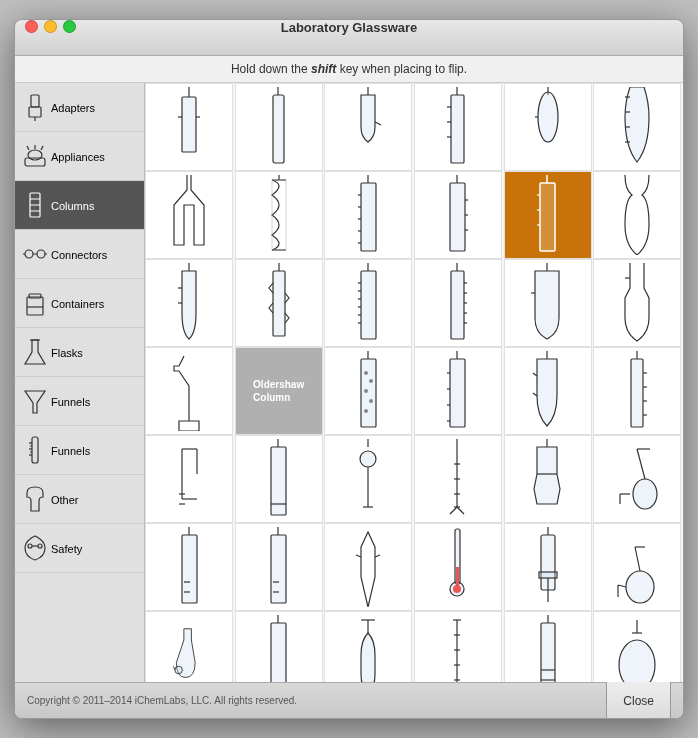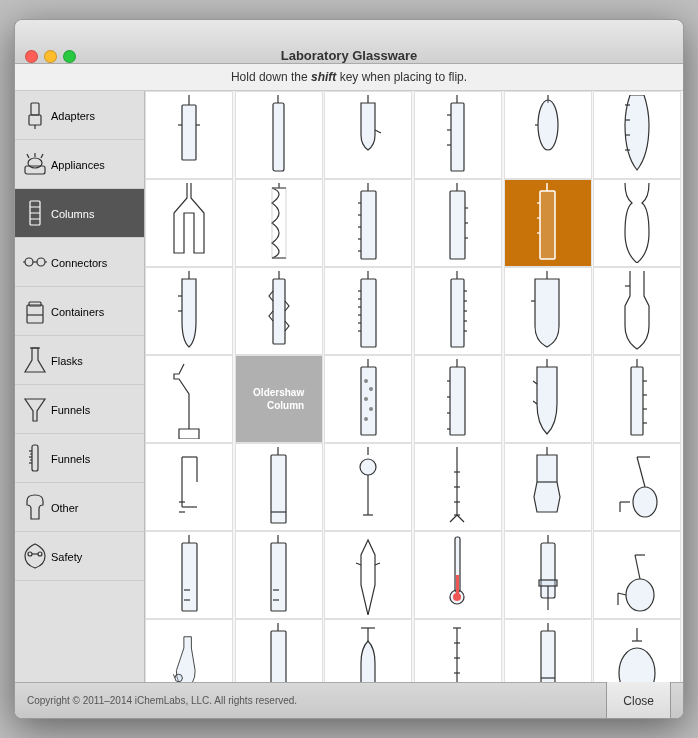--- a/index.html
+++ b/index.html
@@ -17,25 +17,25 @@
       height: 700px;
       background: #ececec;
       border-radius: 8px;
       border: 1px solid #999;
       box-shadow: 0 10px 40px rgba(0,0,0,0.5);
       display: flex;
       flex-direction: column;
       overflow: hidden;
     }
     .titlebar {
-      height: 44px;
+      height: 36px;
       background: linear-gradient(to bottom, #e8e8e8, #d0d0d0);
       border-bottom: 1px solid #aaa;
       display: flex;
-      align-items: flex-end;
+      align-items: flex-start;
       justify-content: center;
       position: relative;
       border-radius: 8px 8px 0 0;
     }
     .titlebar-buttons {
       position: absolute;
       left: 10px;
       display: flex;
       gap: 6px;
     }
@@ -118,21 +118,21 @@
       overflow: hidden;
     }
     .grid-cell.selected-orange {
       background: #c8720a;
     }
     .grid-cell.selected-gray {
       background: #b0b0b0;
     }
     .grid-cell .cell-label {
       font-size: 10px;
-      text-align: right;
+      text-align: left;
       color: white;
       font-weight: bold;
       line-height: 1.3;
     }
     .footer {
       height: 36px;
       background: linear-gradient(to bottom, #d8d8d8, #c8c8c8);
       border-top: 1px solid #aaa;
       display: flex;
       align-items: center;

